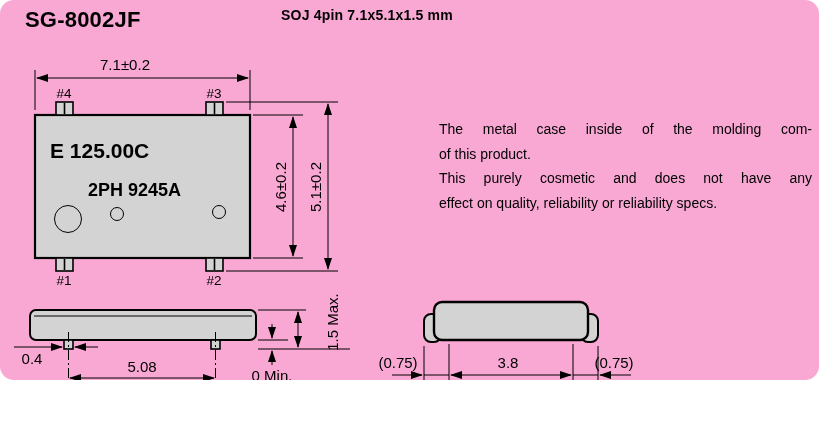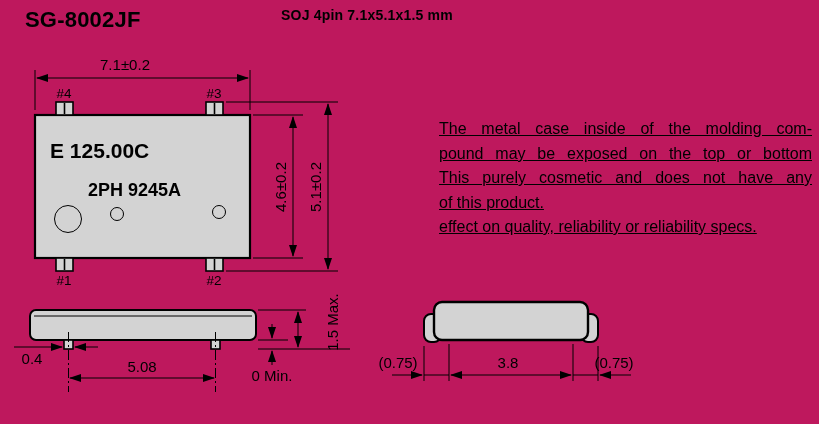--- a/index.html
+++ b/index.html
@@ -1,20 +1,20 @@
 <!DOCTYPE html>
 <html><head>
 <meta charset="utf-8">
 <style>
   html,body{margin:0;padding:0;background:#fff;}
-  #stage{position:relative;width:819px;height:424px;background:#be185d;overflow:hidden;
-         font-family:"Liberation Sans",sans-serif;color:#000;}
+  #stage{position:relative;width:819px;height:380px;background:#f9a8d4;overflow:hidden;
+         font-family:"Liberation Sans",sans-serif;color:#000;border-radius:14px;}
   .title{position:absolute;left:25px;top:7px;font-size:22px;font-weight:bold;letter-spacing:.2px;}
   .subtitle{position:absolute;left:281px;top:7px;font-size:14px;font-weight:bold;letter-spacing:.2px;}
-  .note{position:absolute;left:439px;top:117px;width:373px;font-size:16px;line-height:24.5px;text-decoration:underline;}
+  .note{position:absolute;left:439px;top:117px;width:373px;font-size:14px;line-height:24.5px;}
   .note-line{white-space:nowrap;}
   .note-line.j{white-space:normal;text-align:justify;text-align-last:justify;}
   svg{position:absolute;left:0;top:0;}
   svg text{font-family:"Liberation Sans",sans-serif;fill:#000;}
   .dimtxt{font-size:15px;}
   .pintxt{font-size:13.5px;}
   .mark1{font-size:21px;font-weight:bold;}
   .mark2{font-size:18px;font-weight:bold;}
   .thin{stroke:#000;stroke-width:1;fill:none;}
   .thick{stroke:#000;stroke-width:2.2;}
@@ -23,23 +23,22 @@
 </head>
 <body>
 
 <div id="stage">
 
   <div class="title">SG-8002JF</div>
   <div class="subtitle">SOJ 4pin 7.1x5.1x1.5 mm</div>
 
   <div class="note">
     <div class="note-line j">The metal case inside of the molding com-</div>
-    <div class="note-line j">pound may be exposed on the top or bottom</div>
+    <div class="note-line">of this product.</div>
     <div class="note-line j">This purely cosmetic and does not have any</div>
-    <div class="note-line">of this product.</div>
     <div class="note-line">effect on quality, reliability or reliability specs.</div>
   </div>
 
   <svg width="819" height="424" viewBox="0 0 819 424">
     <defs>
       <marker id="arr" markerUnits="userSpaceOnUse" markerWidth="12" markerHeight="8" refX="11" refY="4" orient="auto-start-reverse">
         <path d="M0,0 L12,4 L0,8 z" fill="#000"></path>
       </marker>
     </defs>
 

